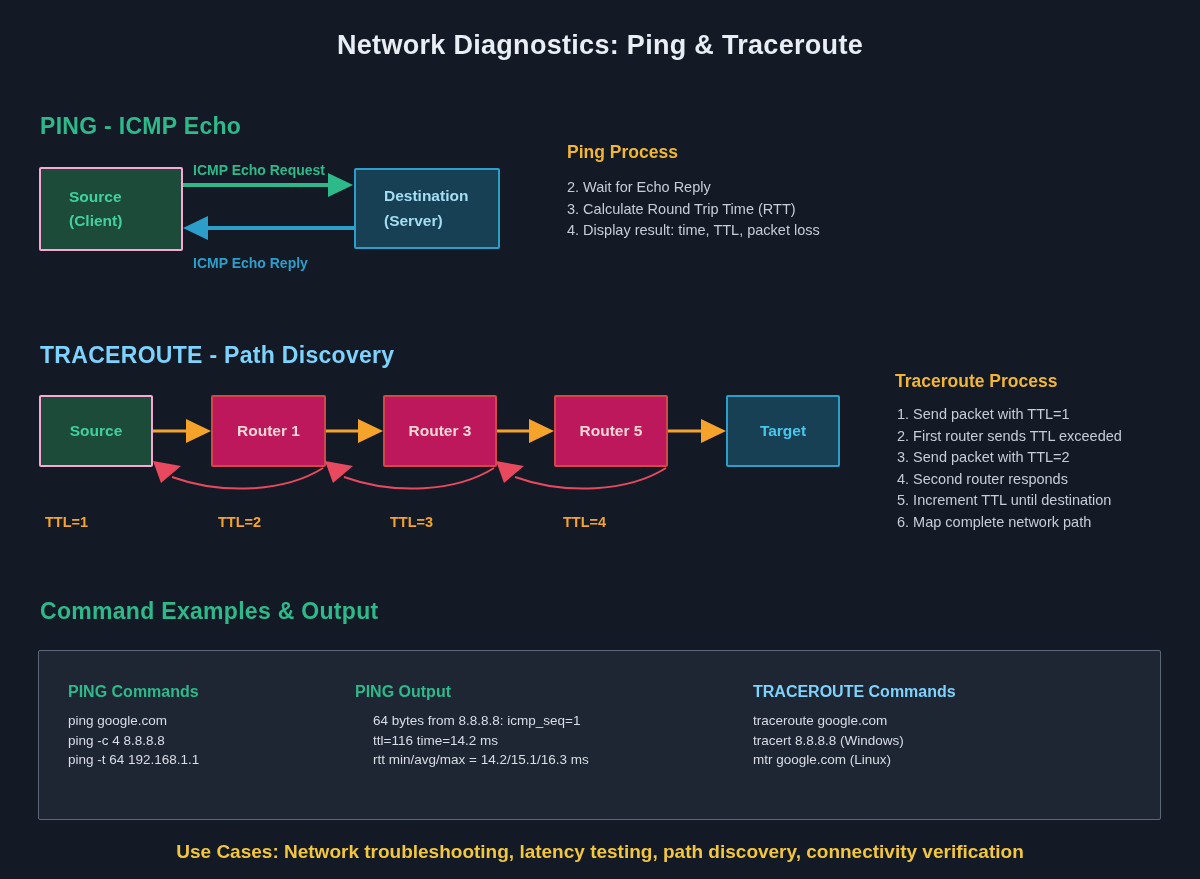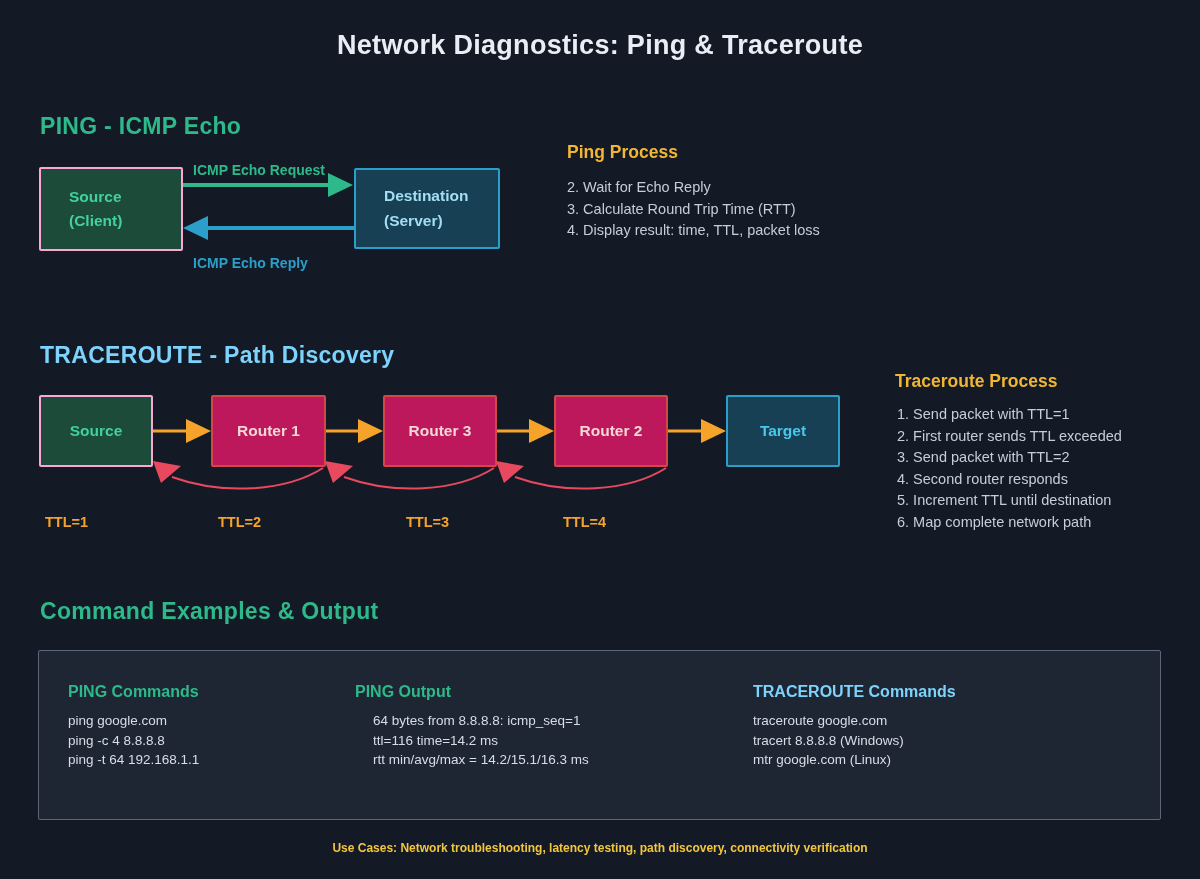--- a/index.html
+++ b/index.html
@@ -59,21 +59,21 @@
     border-radius: 2px;
   }
   .cmd-col-heading { font-size: 16px; font-weight: 700; }
   .cmd-lines { font-size: 13.5px; color: #d8dde6; line-height: 19.5px; }
   .cmd-lines div { white-space: nowrap; }
 
   .footer-usecases {
     top: 841px; left: 0; width: 1200px;
     text-align: center;
     color: #f2c63d;
-    font-size: 12px;
+    font-size: 19px;
     font-weight: 600;
   }
 
   svg.overlay { position: absolute; top: 0; left: 0; pointer-events: none; }
 </style>
 </head>
 <body>
 
 <div class="canvas">
 
@@ -107,29 +107,29 @@
   <div class="abs node-box box-green center-text" style="left:39px; top:395px; width:114px; height:72px;">
     <div>Source</div>
   </div>
   <div class="abs node-box box-red center-text" style="left:211px; top:395px; width:115px; height:72px;">
     <div>Router 1</div>
   </div>
   <div class="abs node-box box-red center-text" style="left:383px; top:395px; width:114px; height:72px;">
     <div>Router 3</div>
   </div>
   <div class="abs node-box box-red center-text" style="left:554px; top:395px; width:114px; height:72px;">
-    <div>Router 2</div>
+    <div>Router 5</div>
   </div>
   <div class="abs node-box box-blue box-cyan-text center-text" style="left:726px; top:395px; width:114px; height:72px;">
     <div>Target</div>
   </div>
 
   <div class="abs ttl-label" style="left:45px;  top:514px;">TTL=1</div>
   <div class="abs ttl-label" style="left:218px; top:514px;">TTL=2</div>
-  <div class="abs ttl-label" style="left:406px; top:514px;">TTL=3</div>
+  <div class="abs ttl-label" style="left:390px; top:514px;">TTL=3</div>
   <div class="abs ttl-label" style="left:563px; top:514px;">TTL=4</div>
 
   <div class="abs process-heading" style="left:895px; top:371px;">Traceroute Process</div>
   <div class="abs process-list" style="left:897px; top:404px;">
     <div>1. Send packet with TTL=1</div>
     <div>2. First router sends TTL exceeded</div>
     <div>3. Send packet with TTL=2</div>
     <div>4. Second router responds</div>
     <div>5. Increment TTL until destination</div>
     <div>6. Map complete network path</div>

